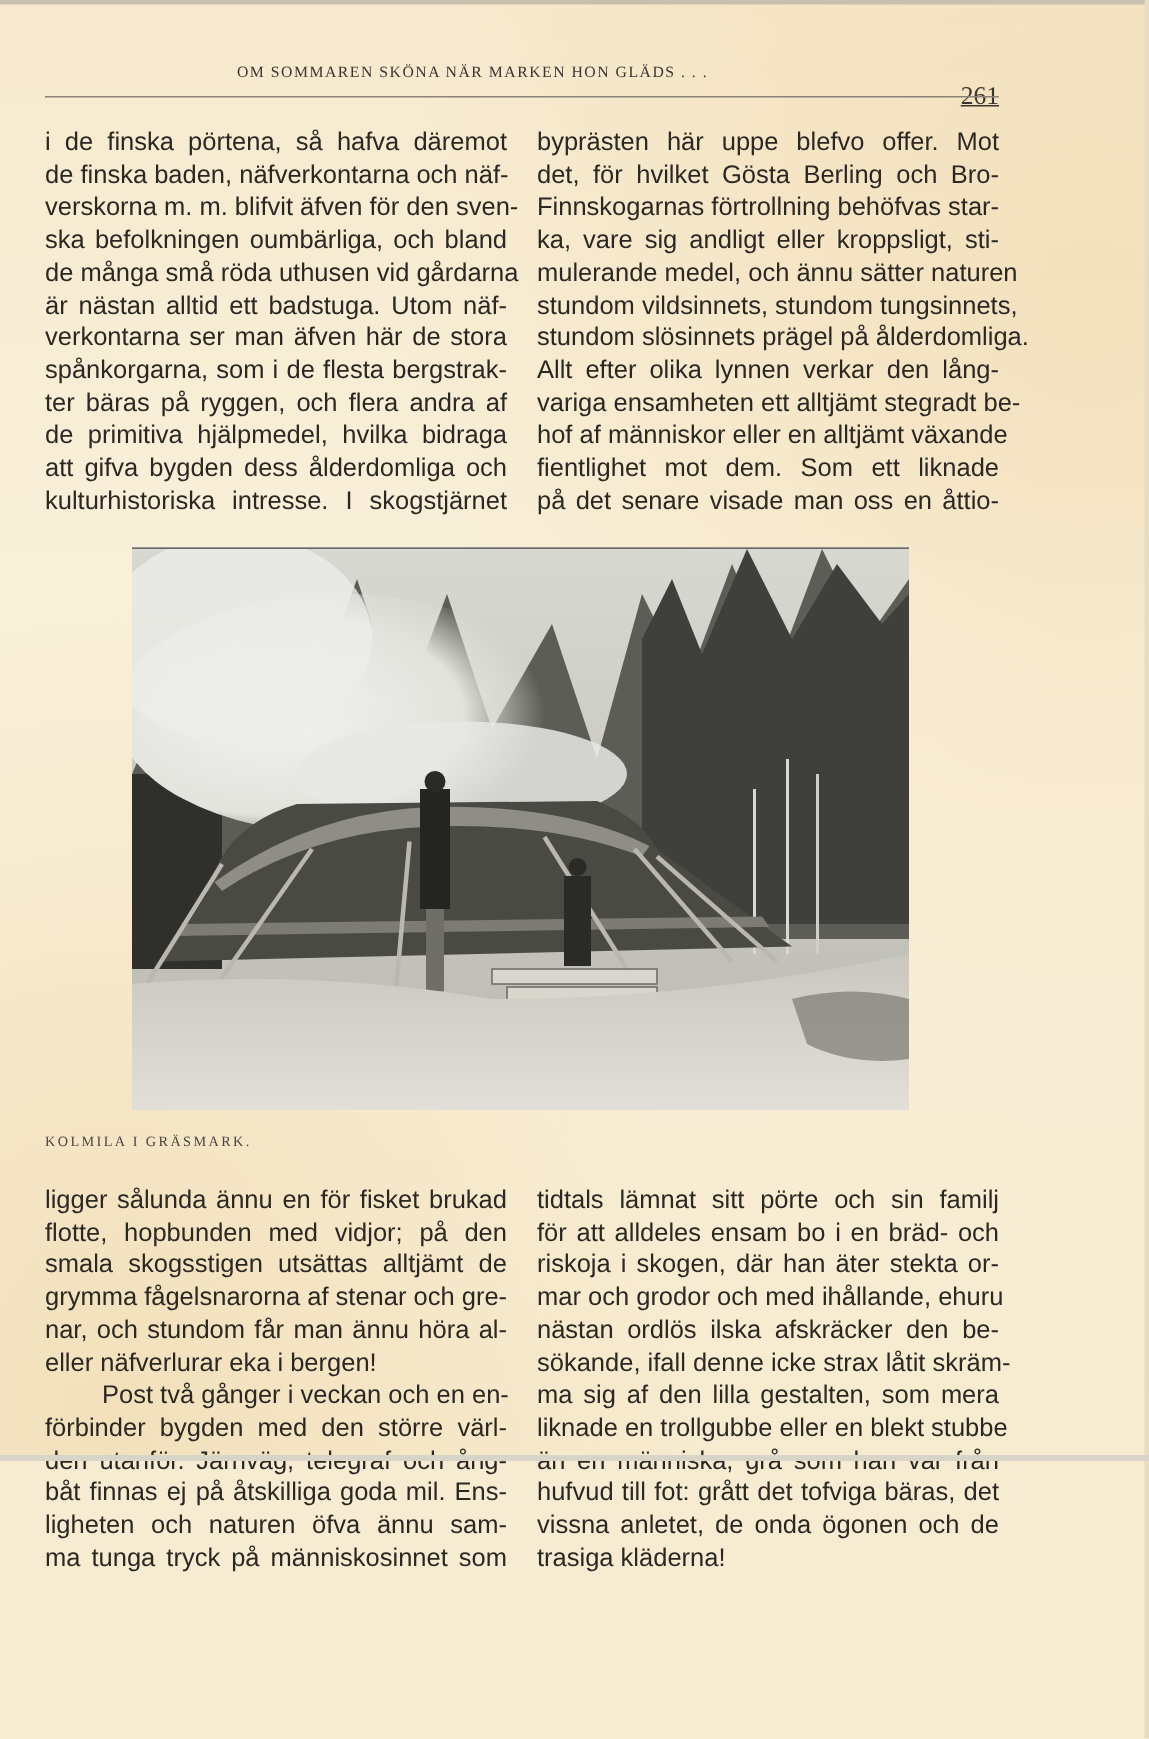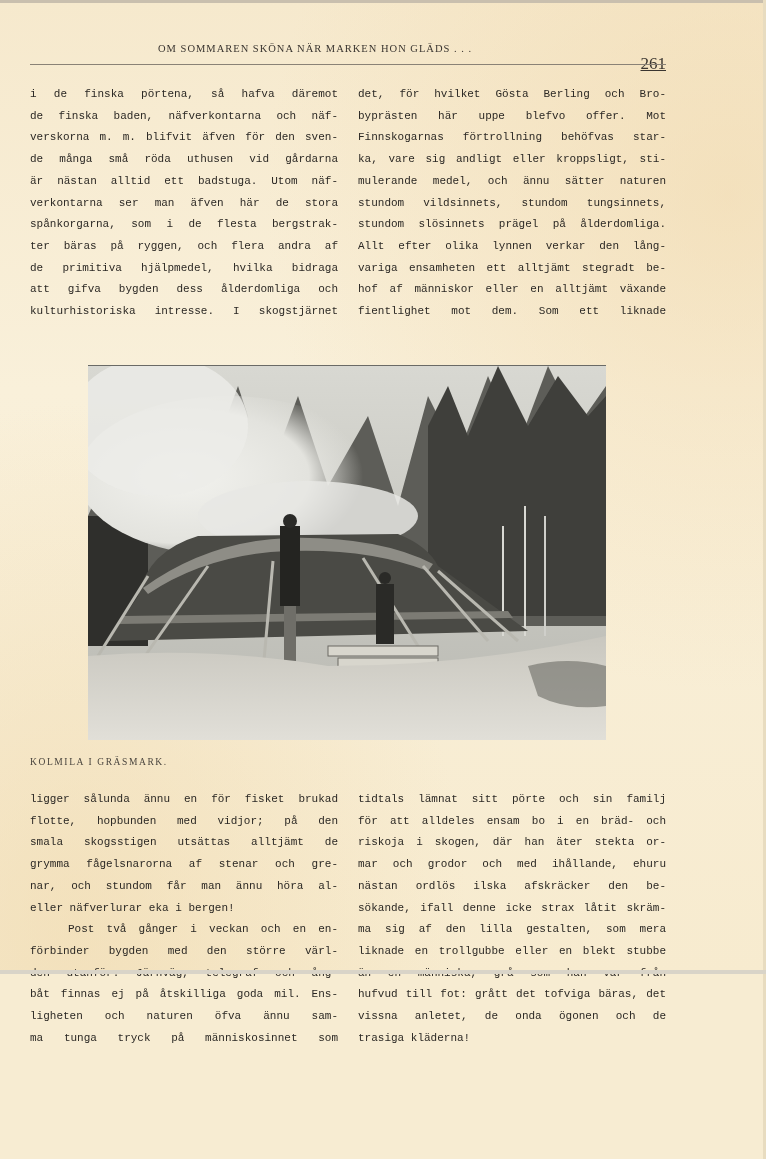--- a/index.html
+++ b/index.html
@@ -31,22 +31,22 @@
     .rh-page {
       position: absolute; right: 0; top: 16px;
       font-family: "Liberation Serif", serif; font-size: 17px; color: #3a3530; text-decoration: underline;
     }
     .head-rule {
       position: absolute; left: 30px; top: 64px; width: 636px; height: 1px; background: #8a8276;
     }
 
     .col {
       position: absolute;
-      font-family: Liberation Mono, monospace;
-      font-size: 11px; line-height: 21.7px;
+      font-family: Liberation Sans, sans-serif;
+      font-size: 17px; line-height: 21.7px;
       color: #2b2824;
     }
     .col .ln { display: block; white-space: nowrap; text-align: justify; text-align-last: justify; }
     .col .ln.last { text-align-last: left; }
     .col .ln.indent { padding-left: 38px; }
 
     .col-top-left  { left: 30px;  top: 84px; width: 308px; }
     .col-top-right { left: 358px; top: 84px; width: 308px; }
     .col-bot-left  { left: 30px;  top: 789px; width: 308px; }
     .col-bot-right { left: 358px; top: 789px; width: 308px; }
@@ -72,42 +72,44 @@
   <div class="running-head">
     <span class="rh-title">OM SOMMAREN SKÖNA NÄR MARKEN HON GLÄDS . . .</span>
     <span class="rh-page">261</span>
   </div>
   <div class="head-rule"></div>
 
   <div class="col col-top-left">
     <span class="ln">i de finska pörtena, så hafva däremot</span>
     <span class="ln">de finska baden, näfverkontarna och näf-</span>
     <span class="ln">verskorna m. m. blifvit äfven för den sven-</span>
+    <span class="ln">ska befolkningen oumbärliga, och bland</span>
     <span class="ln">de många små röda uthusen vid gårdarna</span>
     <span class="ln">är nästan alltid ett badstuga. Utom näf-</span>
     <span class="ln">verkontarna ser man äfven här de stora</span>
     <span class="ln">spånkorgarna, som i de flesta bergstrak-</span>
     <span class="ln">ter bäras på ryggen, och flera andra af</span>
     <span class="ln">de primitiva hjälpmedel, hvilka bidraga</span>
     <span class="ln">att gifva bygden dess ålderdomliga och</span>
     <span class="ln">kulturhistoriska intresse. I skogstjärnet</span>
   </div>
 
   <div class="col col-top-right">
+    <span class="ln">byprästen här uppe blefvo offer. Mot</span>
     <span class="ln">det, för hvilket Gösta Berling och Bro-</span>
-    <span class="ln">byprästen här uppe blefvo offer. Mot</span>
     <span class="ln">Finnskogarnas förtrollning behöfvas star-</span>
     <span class="ln">ka, vare sig andligt eller kroppsligt, sti-</span>
     <span class="ln">mulerande medel, och ännu sätter naturen</span>
     <span class="ln">stundom vildsinnets, stundom tungsinnets,</span>
     <span class="ln">stundom slösinnets prägel på ålderdomliga.</span>
     <span class="ln">Allt efter olika lynnen verkar den lång-</span>
     <span class="ln">variga ensamheten ett alltjämt stegradt be-</span>
     <span class="ln">hof af människor eller en alltjämt växande</span>
     <span class="ln">fientlighet mot dem. Som ett liknade</span>
+    <span class="ln">på det senare visade man oss en åttio-</span>
   </div>
 
   <div class="figure">
     <svg width="518" height="374" viewBox="0 0 518 374" xmlns="http://www.w3.org/2000/svg">
       <defs>
         <linearGradient id="sky" x1="0" y1="0" x2="0" y2="1">
           <stop offset="0" stop-color="#d8d8d2"></stop>
           <stop offset="1" stop-color="#b9b9b2"></stop>
         </linearGradient>
         <radialGradient id="smoke" cx="0.35" cy="0.5" r="0.6">

